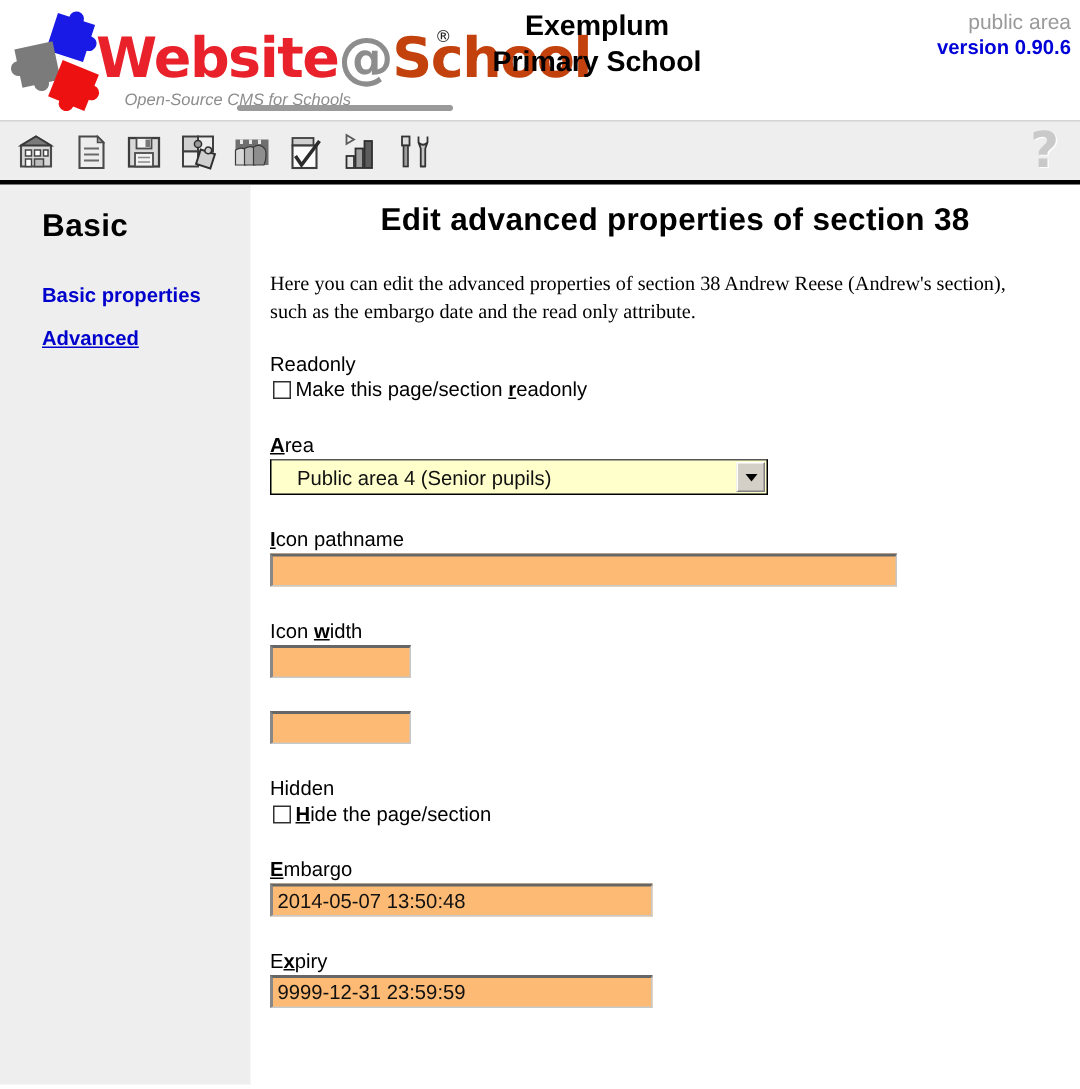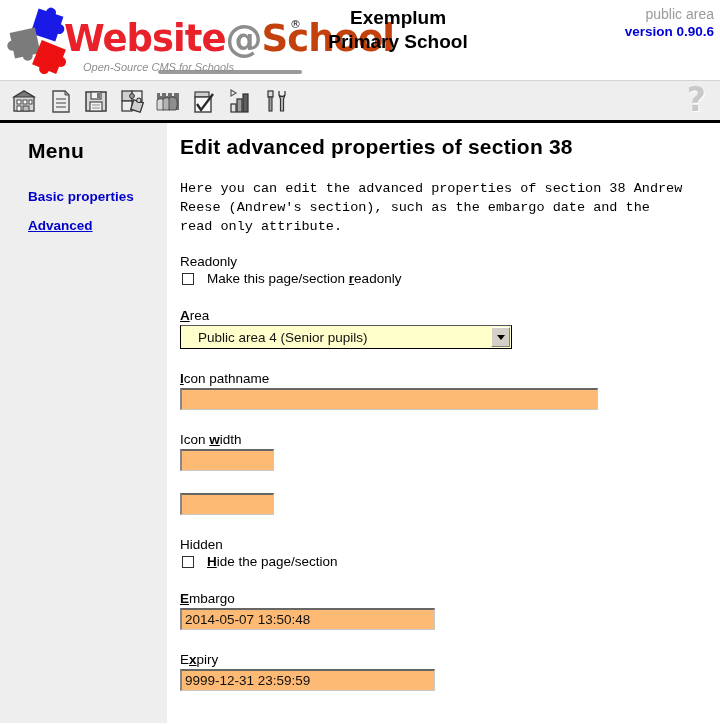--- a/index.html
+++ b/index.html
@@ -162,43 +162,44 @@
     padding: 12px 0 0 12px;
     background: #ffffff;
   }
   .page-title {
     font-size: 21px;
     font-weight: bold;
     color: #000;
     margin: 0 0 20px 0;
     font-family: "Liberation Sans", sans-serif;
     letter-spacing: .2px;
+    text-align: center;
   }
   .intro {
     font-size: 13.5px;
     color: #000;
     line-height: 1.42;
     margin: 0 0 18px 0;
     max-width: 510px;
-    font-family: Liberation Mono, monospace;
+    font-family: Liberation Serif, serif;
   }
 
   .field-group { margin-bottom: 14px; }
   .field-label {
     font-size: 13.5px;
     color: #000;
     margin-bottom: 2px;
     font-family: "Liberation Sans", sans-serif;
   }
   .ak { text-decoration: underline; font-weight: bold; }
 
   .check-row {
     display: flex;
     align-items: center;
-    gap: 13px;
+    gap: 3px;
     font-size: 13.5px;
     margin-left: 2px;
   }
   .cbox {
     width: 12px; height: 12px;
     border: 1px solid #303030;
     background: #ffffff;
     flex: 0 0 12px;
     display: inline-block;
   }
@@ -377,21 +378,21 @@
       </svg>
     </div>
 
   </div>
   <div class="help-icon">?</div>
 </div>
 
 <div class="page-body">
 
   <div class="sidebar">
-    <div class="menu-title">Menu</div>
+    <div class="menu-title">Basic</div>
     <a class="menu-link" href="#">Basic properties</a>
     <a class="menu-link active" href="#">Advanced</a>
   </div>
 
   <div class="content">
 
     <h1 class="page-title">Edit advanced properties of section 38</h1>
     <p class="intro">Here you can edit the advanced properties of section 38 Andrew Reese (Andrew's section), such as the embargo date and the read only attribute.</p>
 
     <div class="field-group">

